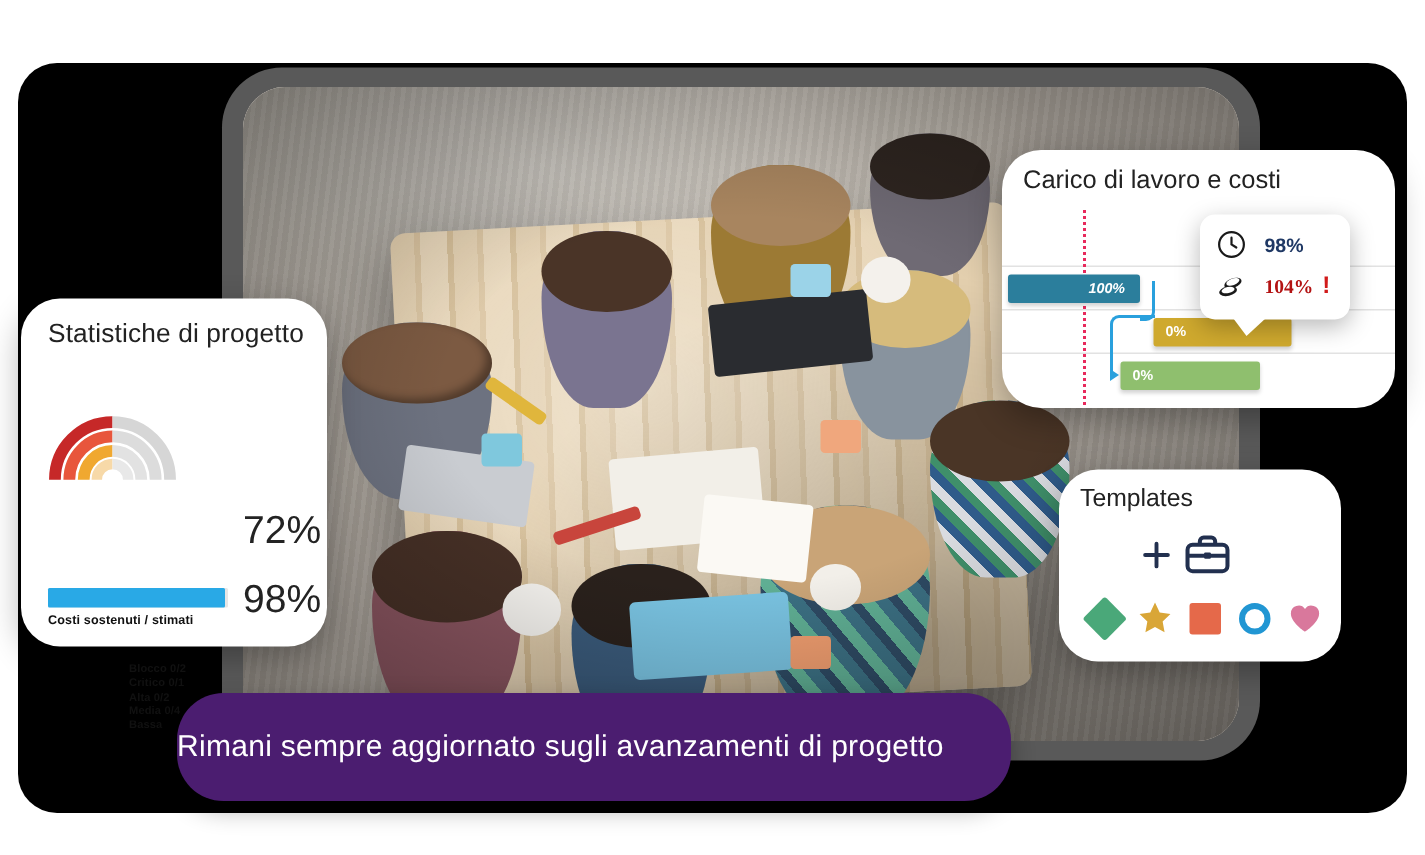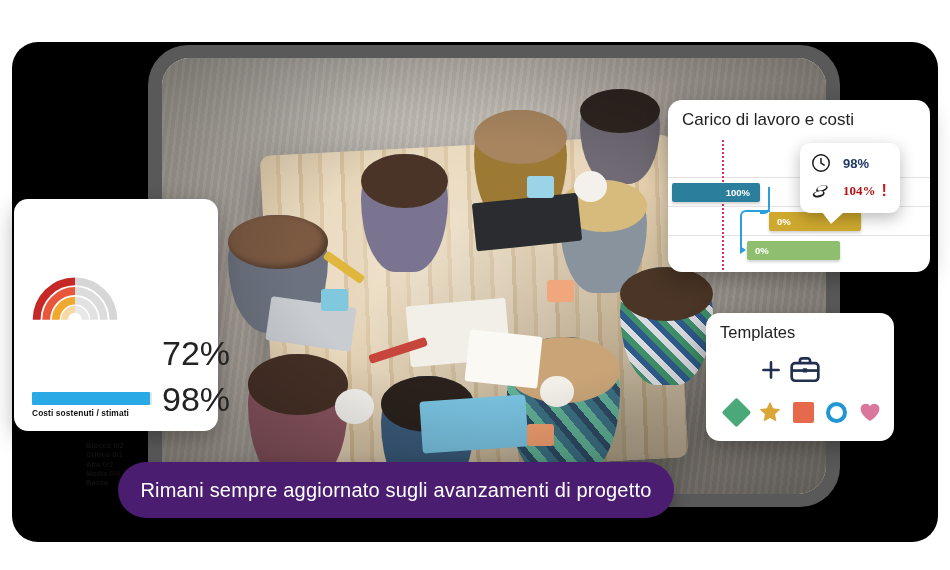--- a/index.html
+++ b/index.html
@@ -40,56 +40,56 @@
      background:radial-gradient(ellipse at 40% 35%, rgba(255,255,255,.30), transparent 62%),
                 radial-gradient(ellipse at 80% 90%, rgba(0,0,0,.25), transparent 60%);}
 
   .p{position:absolute;border-radius:46% 46% 40% 40%/38% 38% 62% 62%;}
   .p .head{position:absolute;width:100%;height:46%;left:0;top:0;border-radius:50%;}
   .obj{position:absolute;border-radius:3px;}
   .vig{position:absolute;inset:0;pointer-events:none;
        background:radial-gradient(ellipse 75% 70% at 50% 48%, rgba(0,0,0,0) 40%, rgba(0,0,0,.38) 100%);}
 
   
-  .card{position:absolute;background:#fff;border-radius:14px;
+  .card{position:absolute;background:#fff;border-radius:26px;
         box-shadow:0 7px 22px rgba(0,0,0,.30);}
   .card-title{color:#222;font-weight:400;}
 
   
   #stats-card{left:14px;top:199px;width:204px;height:232px;}
   #stats-card .card-title{position:absolute;left:18px;top:13px;font-size:17.5px;letter-spacing:.1px;}
   .gauge{position:absolute;left:17px;top:44px;width:88px;height:82px;}
   .legend{position:absolute;left:72px;top:242px;}
   .legend div{font-size:7.4px;font-weight:bold;color:#111;line-height:9.3px;
               letter-spacing:.1px;white-space:nowrap;}
   .grav{position:absolute;left:125px;top:266px;width:80px;}
   .grav .g1{font-size:13.5px;color:#1c1c1c;line-height:16px;}
   .grav .g2{font-size:8px;color:#1c1c1c;margin-top:5px;margin-left:6px;font-weight:bold;}
 
   .pbar-wrap{position:absolute;}
   .pbar-track{height:13px;background:#e6e6e6;border-radius:1px;}
   .pbar-fill{height:13px;background:#29a9e6;border-radius:1px;}
   .pbar-label{font-size:8.4px;font-weight:bold;color:#111;margin-top:3px;letter-spacing:.1px;}
-  .pbar-pct{position:absolute;font-size:34px;color:#232323;line-height:26px;}
+  .pbar-pct{position:absolute;font-size:26px;color:#232323;line-height:26px;}
 
   
   #workload-card{left:668px;top:100px;width:262px;height:172px;}
   #workload-card .card-title{position:absolute;left:14px;top:10px;font-size:17px;}
   .gantt{position:absolute;left:0;top:40px;width:262px;height:130px;overflow:hidden;}
   .grid-line{position:absolute;left:0;width:262px;height:1px;background:#e2e2e2;}
   .today{position:absolute;top:0;height:130px;width:0;
          border-left:2px dotted #e8295c;}
   .gbar{position:absolute;height:19px;border-radius:2px;color:#fff;
         font-size:9.5px;font-weight:bold;display:flex;align-items:center;
         box-shadow:0 2px 3px rgba(0,0,0,.18);}
   .gbar span{padding-left:8px;}
   .gbar.teal{background:#2b7e9c;}
   .gbar.gold{background:#cfa92e;}
   .gbar.green{background:#8fbf6e;}
-  .gbar.teal span{margin-left:auto;padding-right:10px;padding-left:0;}
+  .gbar.teal span{margin-left:auto;padding-right:10px;padding-left:0;font-style:italic;}
   .dep{position:absolute;border:2px solid #29a0dd;border-left:none;border-top:none;}
   .dep2{position:absolute;border:2px solid #29a0dd;border-right:none;border-bottom:none;}
   .arrowhead{position:absolute;width:0;height:0;border-top:4px solid transparent;
              border-bottom:4px solid transparent;border-left:6px solid #29a0dd;}
 
   .tooltip{position:absolute;left:800px;top:143px;width:100px;height:70px;
            background:#fff;border-radius:10px;box-shadow:0 5px 16px rgba(0,0,0,.28);z-index:6;}
   .tooltip .row{position:absolute;display:flex;align-items:center;left:10px;}
   .tt-val{font-size:13px;font-weight:bold;margin-left:11px;}
   .tt-val.blue{color:#1f3864;}
@@ -104,23 +104,23 @@
   #templates-card .card-title{position:absolute;left:14px;top:10px;font-size:16.5px;}
   .tpl-icon{position:absolute;left:52px;top:40px;display:flex;align-items:center;gap:4px;}
   .shapes{position:absolute;left:17px;top:86px;width:160px;
           display:flex;align-items:center;justify-content:space-between;}
   .shape{width:26px;height:26px;}
   .sh-diamond{width:21px;height:21px;transform:rotate(45deg);border-radius:2px;}
   .sh-square{width:21px;height:21px;border-radius:2px;}
   .sh-circle{width:21px;height:21px;border-radius:50%;box-sizing:border-box;}
 
   
-  #banner{position:absolute;left:118px;top:462px;width:556px;height:56px;
+  #banner{position:absolute;left:118px;top:462px;width:556px;height:72px;
           background:#4b1d70;border-radius:31px;display:flex;align-items:center;
-          justify-content:center;box-shadow:0 6px 16px rgba(0,0,0,.3);}
+          justify-content:flex-start;box-shadow:0 6px 16px rgba(0,0,0,.3);}
   #banner .txt{color:#fff;font-size:20px;letter-spacing:.2px;font-weight:400;}
 </style>
 </head>
 <body>
 
 <div id="stage">
 
   <div class="backdrop"></div>
 
   <div class="device-frame"></div>
@@ -173,20 +173,21 @@
       <div class="obj" style="left:24%;top:53%;width:4%;height:5%;background:#7fc8dd;"></div>
       <div class="obj" style="left:55%;top:84%;width:4%;height:5%;background:#ef9d6f;"></div>
       <div class="obj" style="left:31%;top:66%;width:9%;height:2%;background:#c8453c;transform:rotate(-18deg);"></div>
       <div class="obj" style="left:24%;top:47%;width:7%;height:2%;background:#e0b63c;transform:rotate(35deg);"></div>
 
       <div class="vig"></div>
     </div>
   </div>
 
   <div class="card" id="stats-card">
+    <div class="card-title">Statistiche di progetto</div>
 
     <svg class="gauge" viewBox="0 0 100 94">
       <g fill="none" stroke-linecap="butt">
         <path d="M6,88 A44,44 0 0 1 50,44" stroke="#c62828" stroke-width="9"></path>
         <path d="M17,88 A33,33 0 0 1 50,55" stroke="#e8563c" stroke-width="9"></path>
         <path d="M28,88 A22,22 0 0 1 50,66" stroke="#f0a830" stroke-width="9"></path>
         <path d="M38,88 A12,12 0 0 1 50,76" stroke="#f7d9a8" stroke-width="8"></path>
         <path d="M50,44 A44,44 0 0 1 94,88" stroke="#d6d6d6" stroke-width="9"></path>
         <path d="M50,55 A33,33 0 0 1 83,88" stroke="#dcdcdc" stroke-width="9"></path>
         <path d="M50,66 A22,22 0 0 1 72,88" stroke="#e2e2e2" stroke-width="9"></path>

